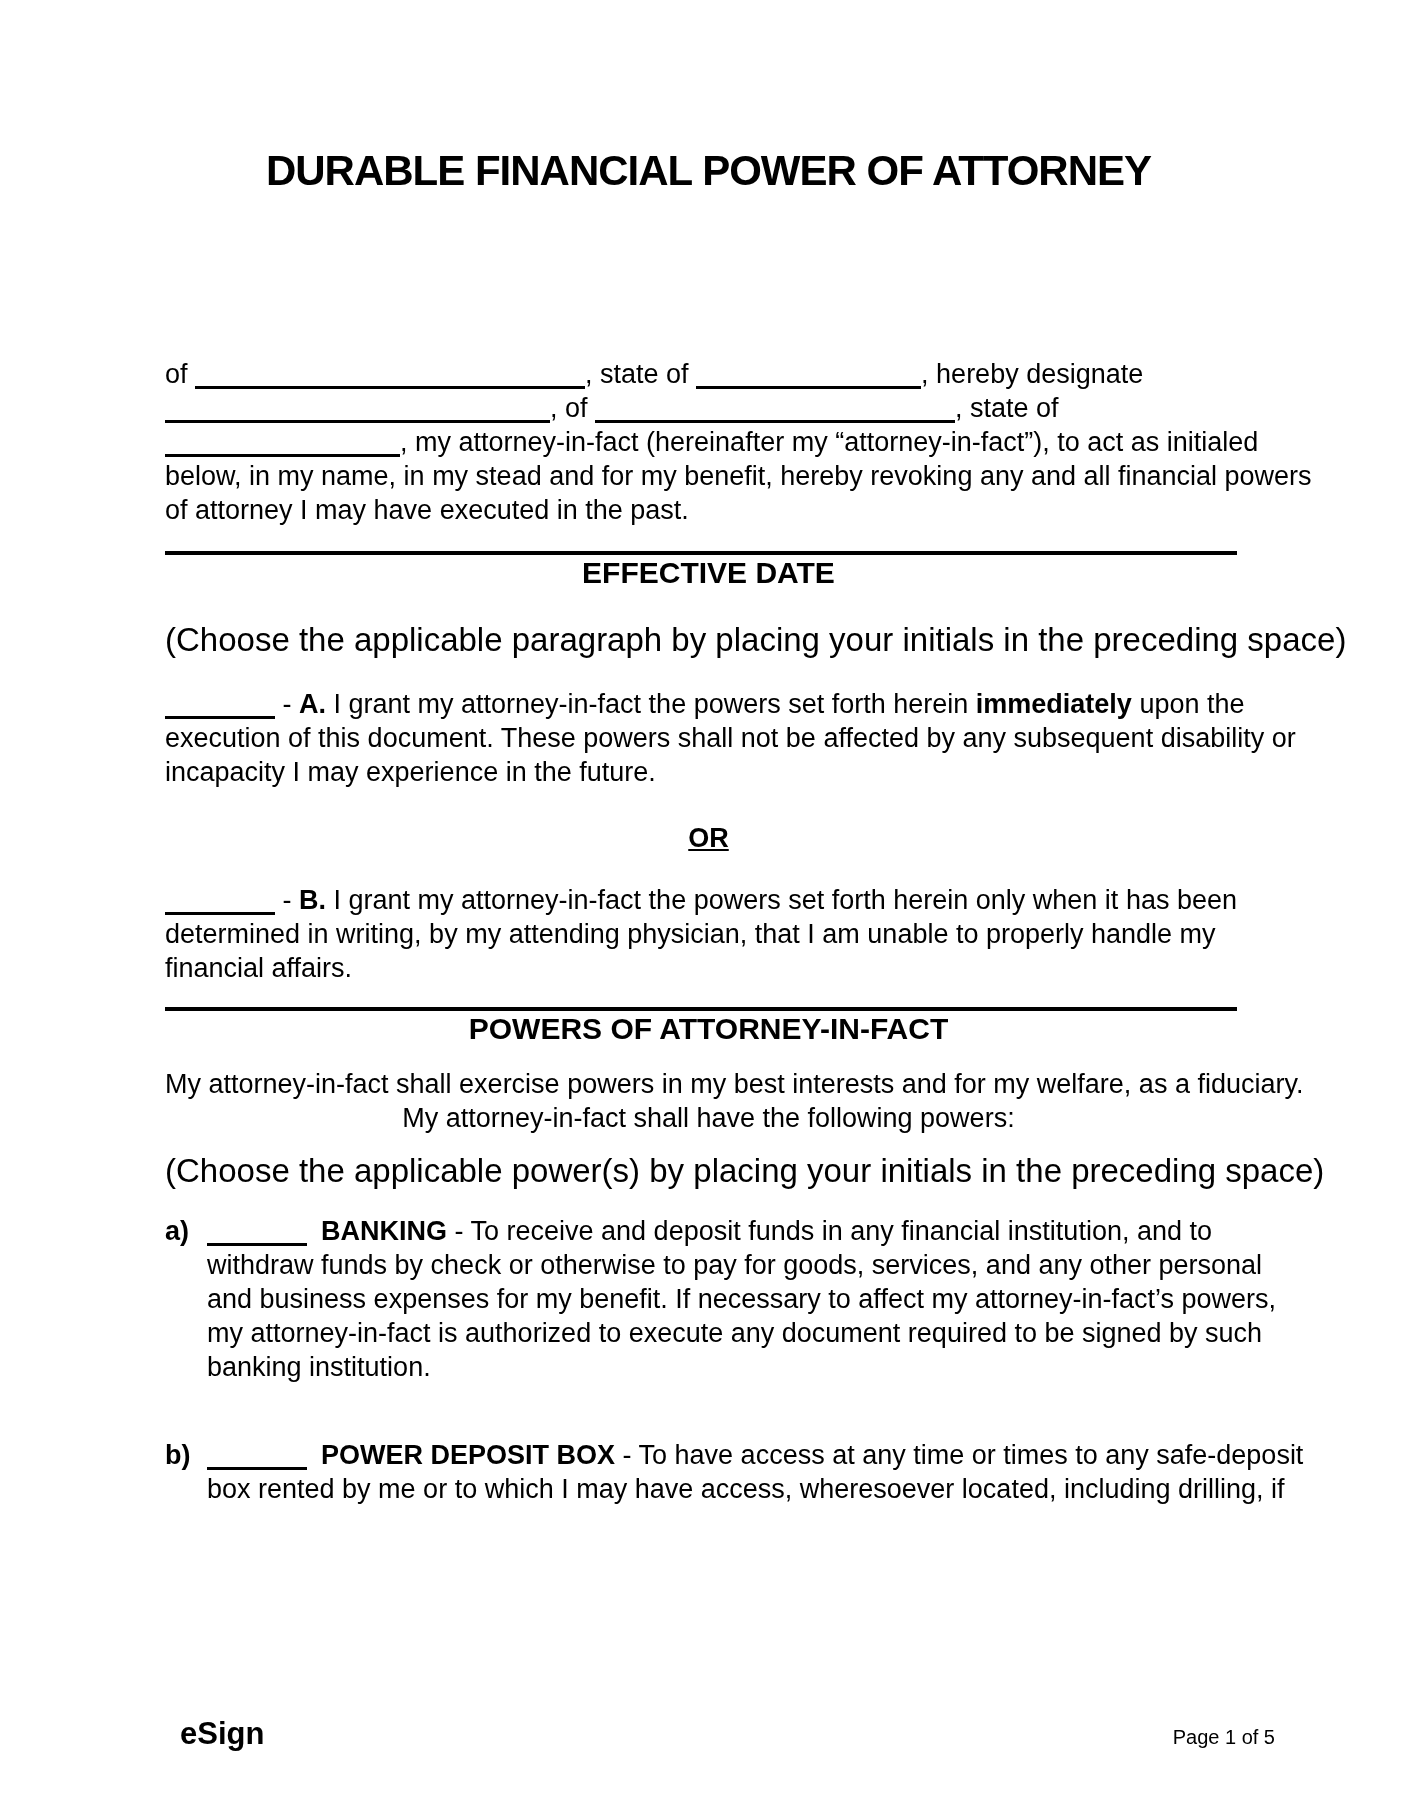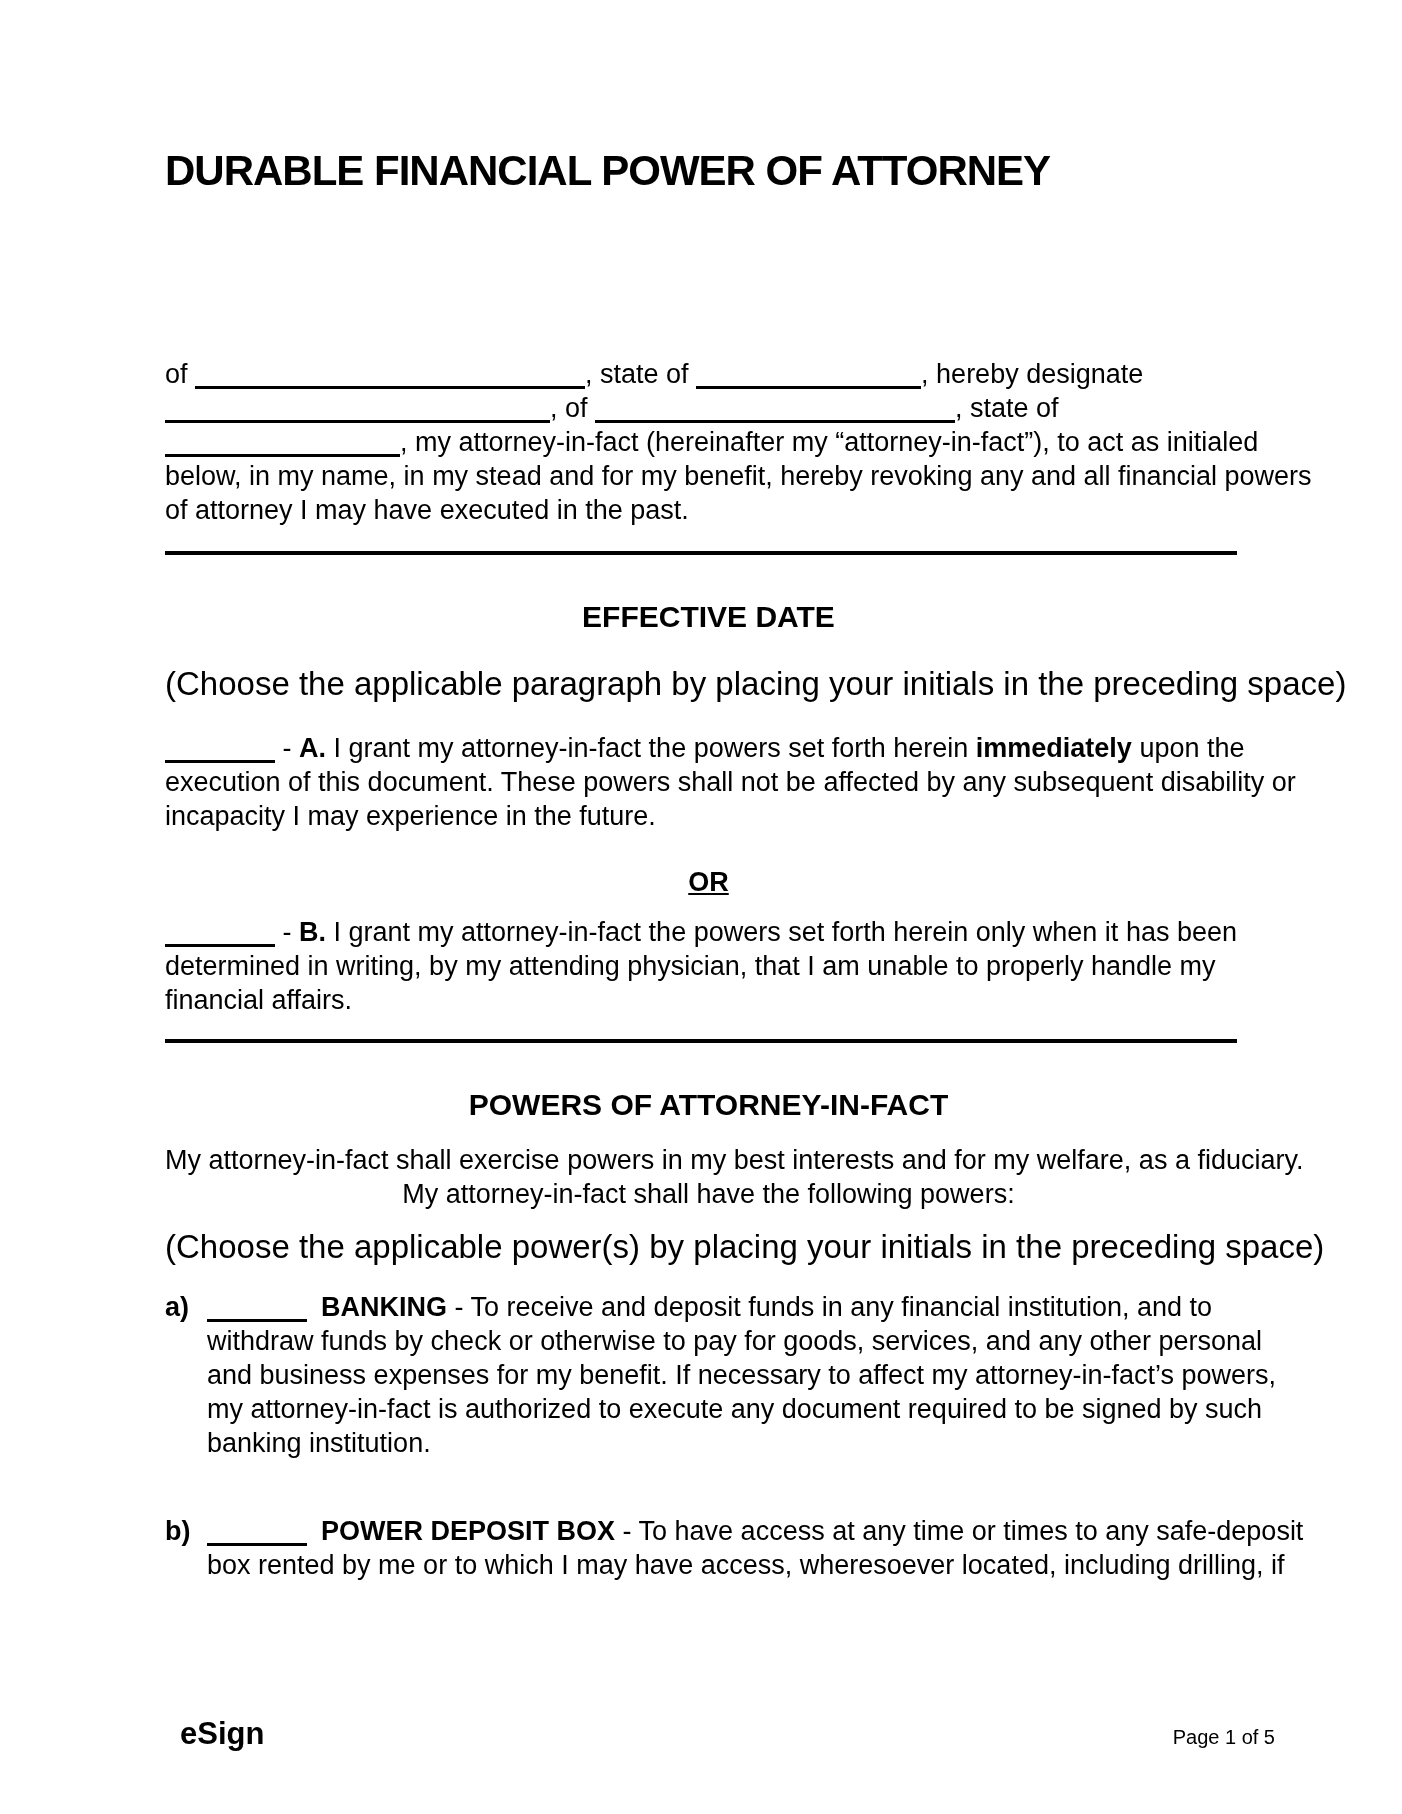--- a/index.html
+++ b/index.html
@@ -12,39 +12,38 @@
   .page {
     position:relative;
     width:1402px; height:1814px;
     background:#ffffff;
     overflow:hidden;
   }
   .content { padding:0 150px 0 165px; }
   h1.doc-title {
     margin-top:145px;
     font-size:42px; line-height:52px; font-weight:bold;
-    letter-spacing:-1px; text-align:left;
+    letter-spacing:-1px; text-align:center;
   }
   .line { height:34px; white-space:pre; font-size:27px; line-height:34px; }
   .intro { margin-top:160px; }
   .rule {
     border:none; border-top:4px solid #000;
     margin-top:24px; width:1072px;
   }
   .rule2 { margin-top:22px; }
   h2.sec-heading {
-    margin-top:44px;
     font-size:30px; line-height:36px; font-weight:bold;
     text-align:center; letter-spacing:0;
   }
   .note { margin-top:32px; font-size:33px; line-height:34px; white-space:pre; }
   .note.centered { text-align:center; }
   .note2 { margin-top:19px; }
   .para-a { margin-top:30px; }
-  .para-b { margin-top:16px; }
+  .para-b { margin-top:28px; }
   .or-label {
     margin-top:32px; height:34px;
     font-size:27px; line-height:34px; font-weight:bold;
     text-decoration:underline; text-align:center;
   }
   .powers-intro { margin-top:20px;text-align:center; }
   .list-item { position:relative; padding-left:42px; }
   .item-a { margin-top:26px; }
   .item-b { margin-top:54px; }
   .marker { position:absolute; left:0; top:0; font-weight:bold; font-size:27px; line-height:34px; }

